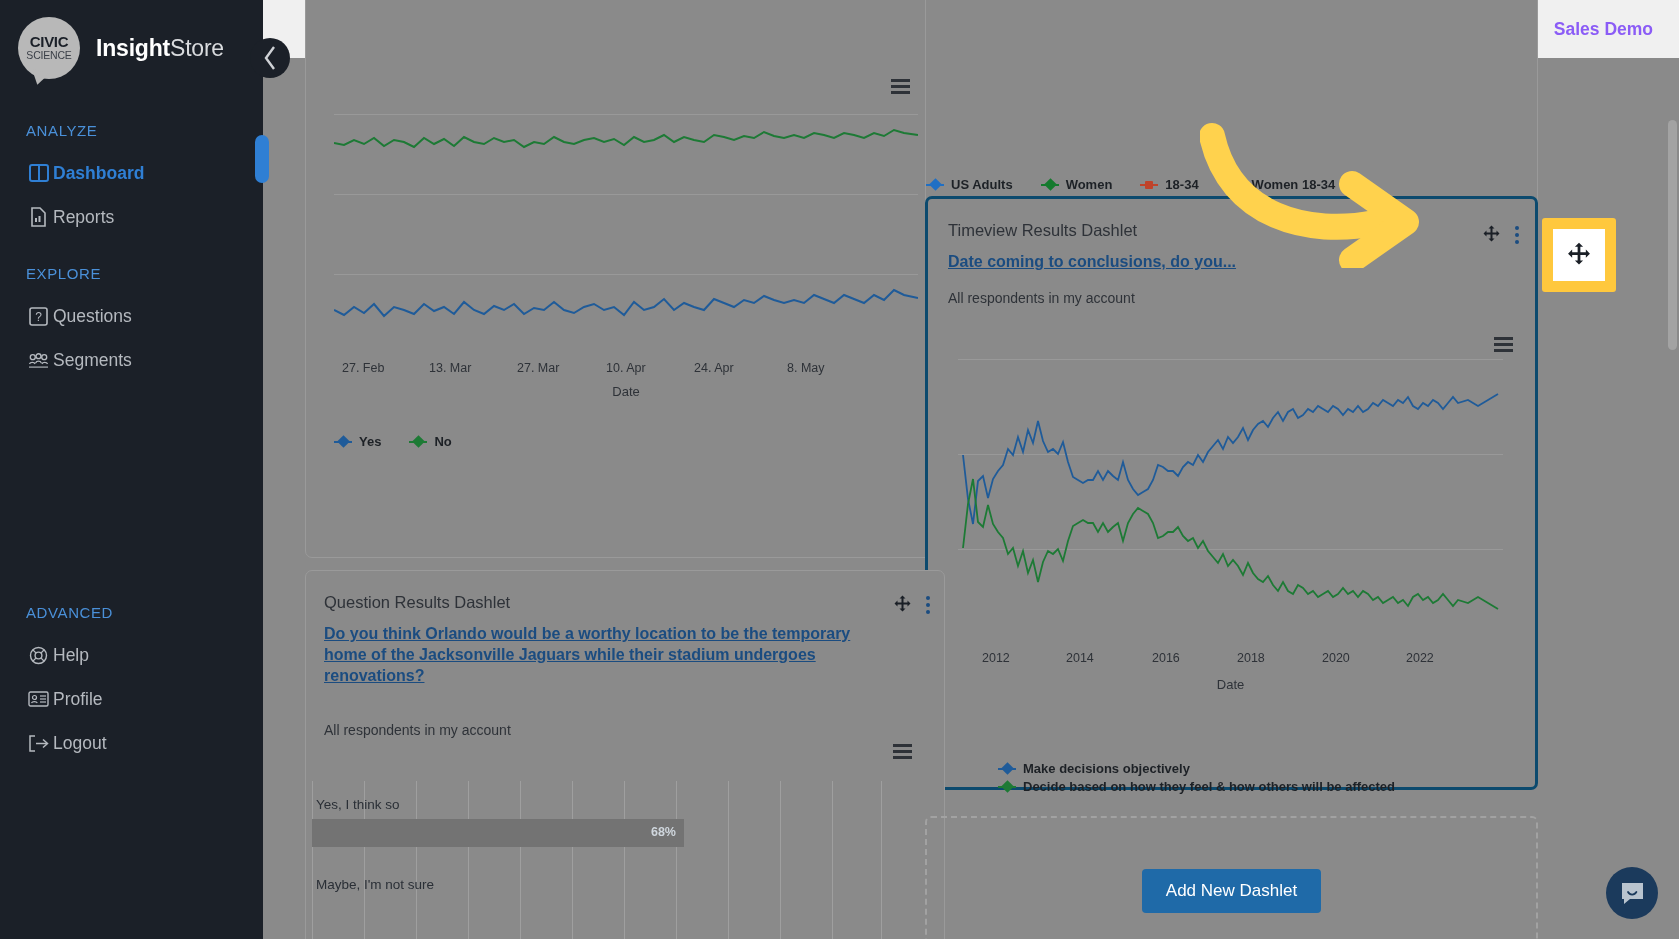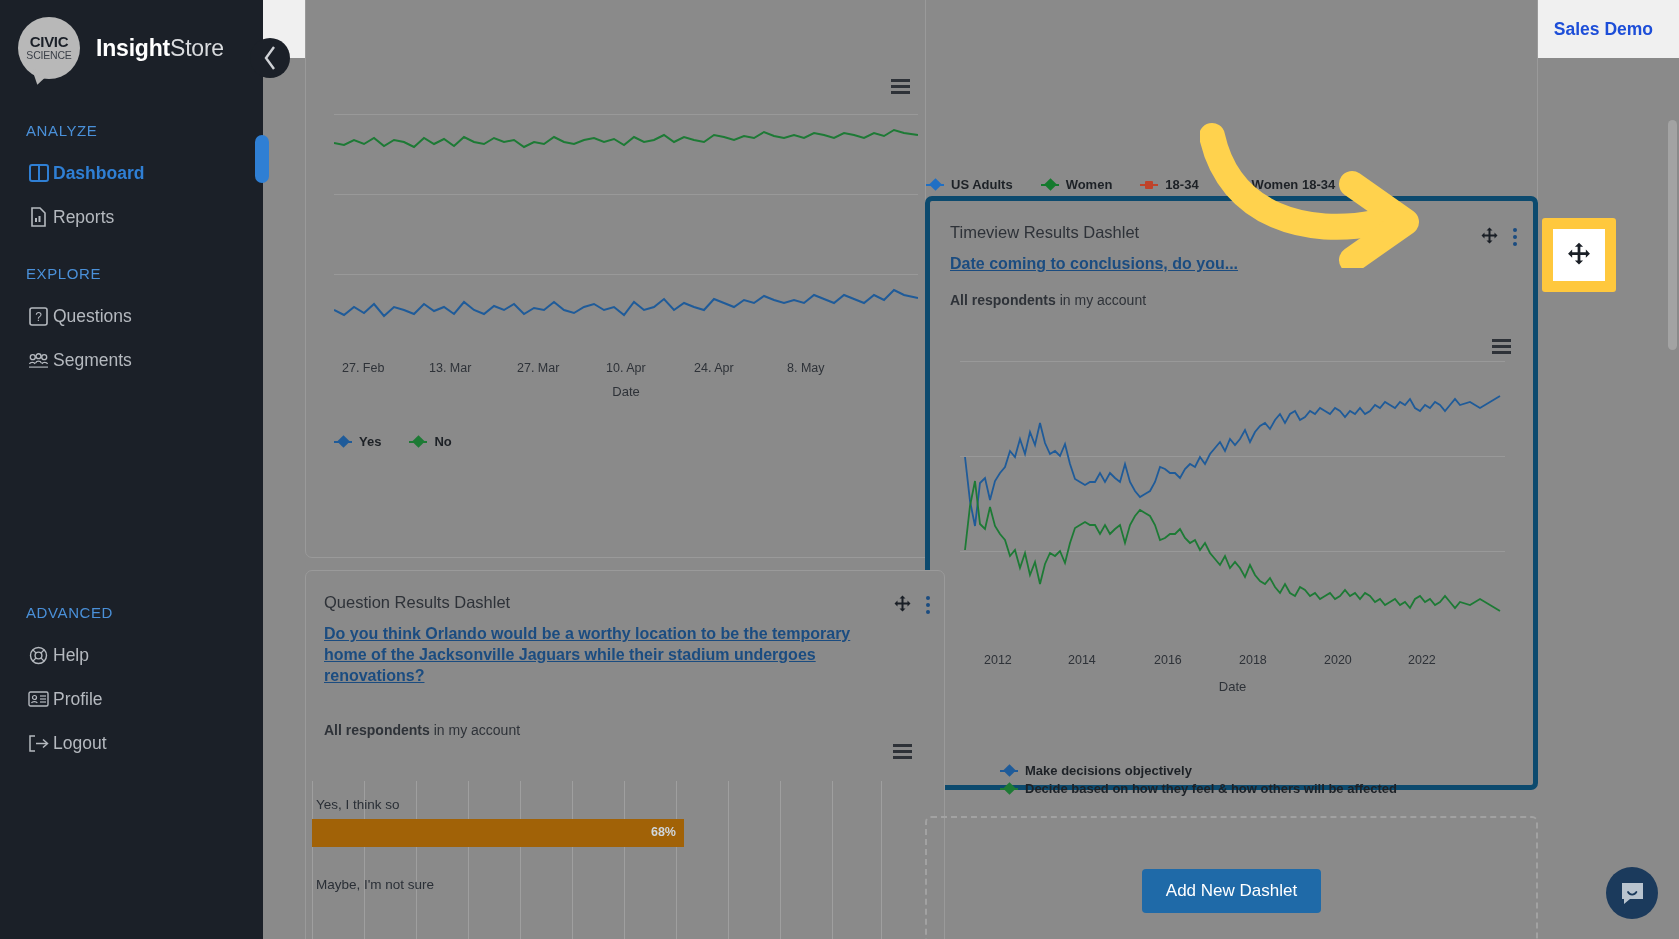--- a/index.html
+++ b/index.html
@@ -69,38 +69,38 @@
   }
   .user-chip { display: flex; align-items: center; gap: 14px; padding: 0 20px 0 0; }
   .avatar {
     width: 43px; height: 43px; border-radius: 50%;
     background: #a07a10; color: #fff; font-size: 19px; font-weight: bold;
     display: flex; align-items: center; justify-content: center;
   }
   .greet { font-size: 17.5px; font-weight: bold; color: #2a2f36; line-height: 21px; }
   .logout { font-size: 13px; color: #4a4f57; letter-spacing: 0.7px; display:flex; align-items:center; gap:7px; margin-top: 3px;}
   .acct-sep { width: 1px; background: #c9c9c9; margin: 6px 0; }
-  .acct-name { display: flex; align-items: center; padding: 0 26px; font-size: 17.5px; font-weight: bold; color: #1d4ed8; }
+  .acct-name { display: flex; align-items: center; padding: 0 26px; font-size: 17.5px; font-weight: bold; color: #8b5cf6; }
 
   
   .main { position: absolute; left: 263px; top: 58px; right: 0; bottom: 0; background: #8a8a8a; }
 
   .card {
     position: absolute; background: #8a8a8a;
     border: 1px solid #9a9a9a; border-radius: 7px;
   }
-  .card.sel { border: 5px solid #0c4a6e; }
+  .card.sel { border: 3px solid #0c4a6e; }
 
   .card-title { font-size: 16.5px; color: #2e3238; }
   .q-link {
     font-size: 16px; font-weight: bold; color: #1b4c80;
     text-decoration: underline; line-height: 21px; display: block;
   }
   .resp-line { font-size: 14px; color: #2e3238; margin-top: 9px; }
-  .resp-line b { font-weight: bold; }
+  .resp-line b { font-weight: normal; }
 
   .hdr-icons { position: absolute; display: flex; align-items: center; gap: 14px; }
   .move-ico { width: 19px; height: 19px; }
   .kebab { display: flex; flex-direction: column; gap: 3px; align-items: center; }
   .kebab i { width: 4px; height: 4px; border-radius: 50%; background: #1b4c80; display:block; }
 
   .hamburger { display: flex; flex-direction: column; gap: 3px; }
   .hamburger i { display:block; width: 19px; height: 3px; background: #2e3238; }
 
   .axis-label { font-size: 13px; color: #2e3238; text-align: center; }
@@ -113,21 +113,21 @@
   .lg-mark:after { content:""; position:absolute; left:5px; top:0px; width:9px; height:9px; background: currentColor; transform: rotate(45deg); }
   .lg-mark.sq:after { transform:none; border-radius:1px; left:5px; top:1px; width:8px; height:8px;}
 
   
   .plot { position: absolute; overflow: hidden; }
   .gridline { position: absolute; left: 0; right: 0; height: 1px; background: rgba(255,255,255,0.13); }
   .vgrid { position: absolute; top: 0; bottom: 0; width: 1px; background: rgba(255,255,255,0.18); }
 
   
   .bar-row-label { font-size: 13.5px; color: #2a2f36; }
-  .bar { height: 28px; background: #a16207; position: relative; }
+  .bar { height: 28px; background: #737373; position: relative; }
   .bar span { position: absolute; right: 8px; top: 6px; font-size: 12.5px; font-weight: bold; color: #cfd6dd; }
 
   
   .add-zone {
     position: absolute; border: 2px dashed #a2a2a2; border-radius: 6px;
     display: flex; align-items: center; justify-content: center;
   }
   .add-btn {
     background: #1f6aa8; color: #fff; border: none; border-radius: 4px;
     font-size: 17px; padding: 12px 24px; font-family: "Liberation Sans", sans-serif;

